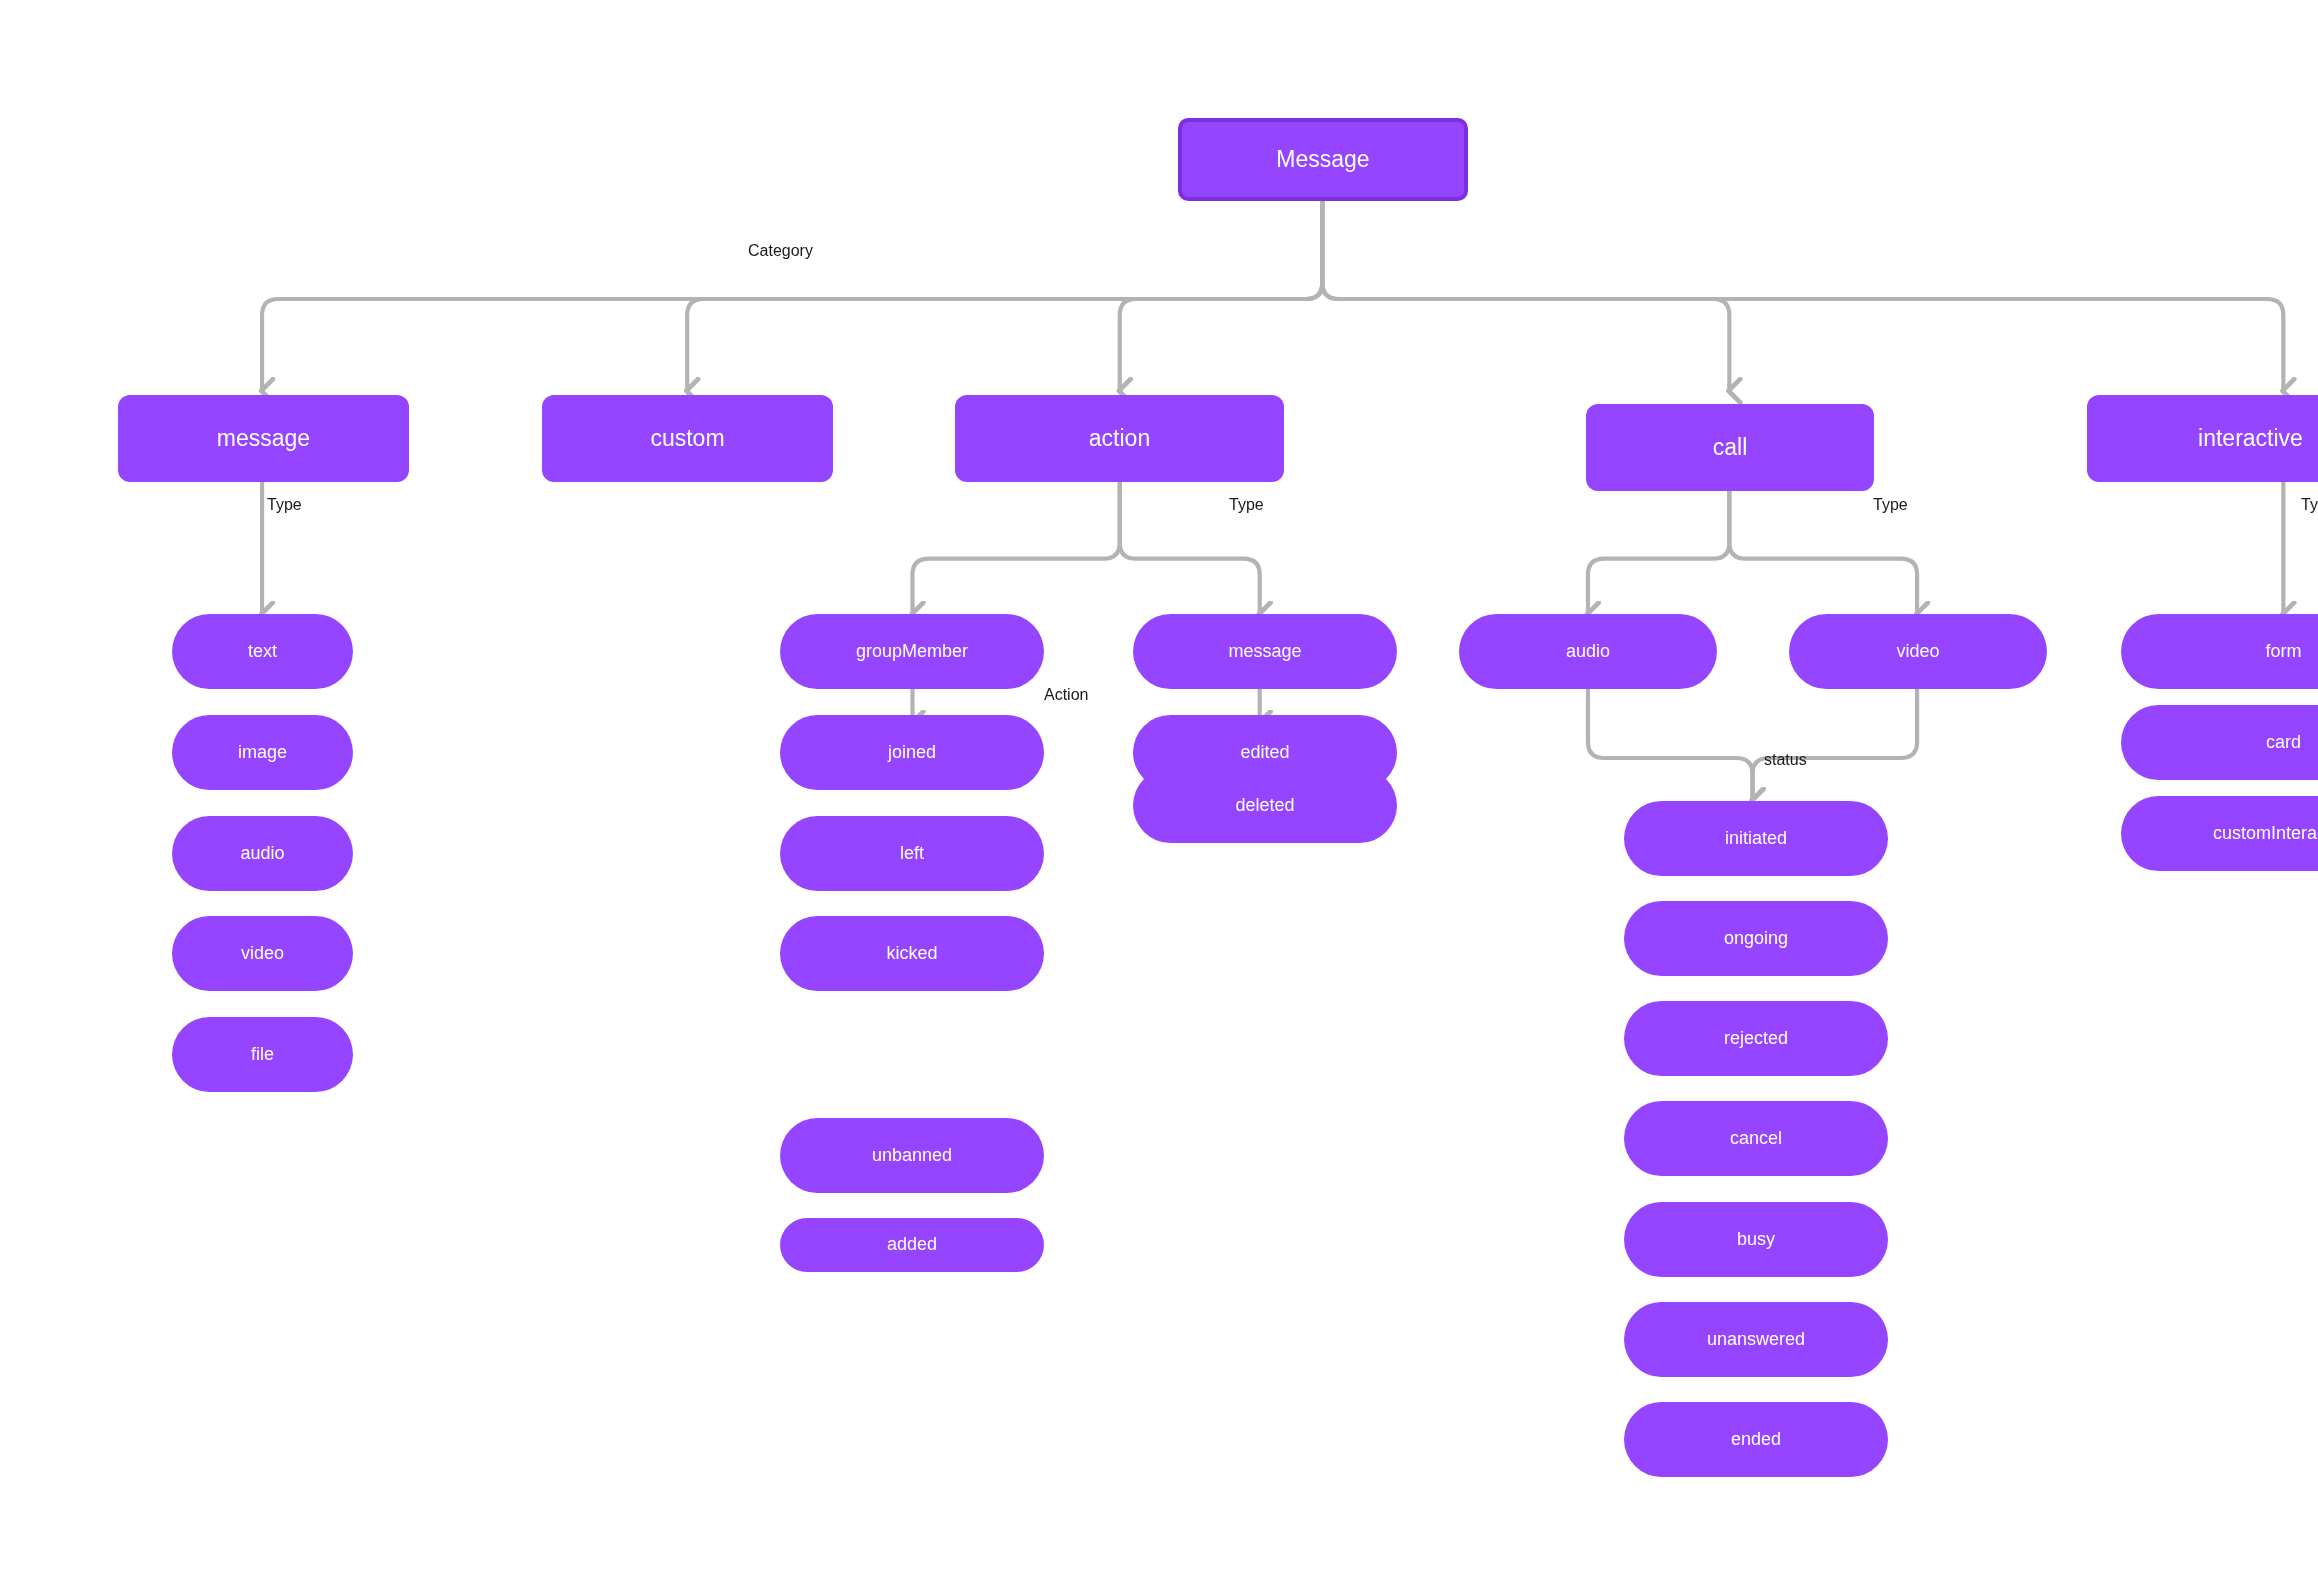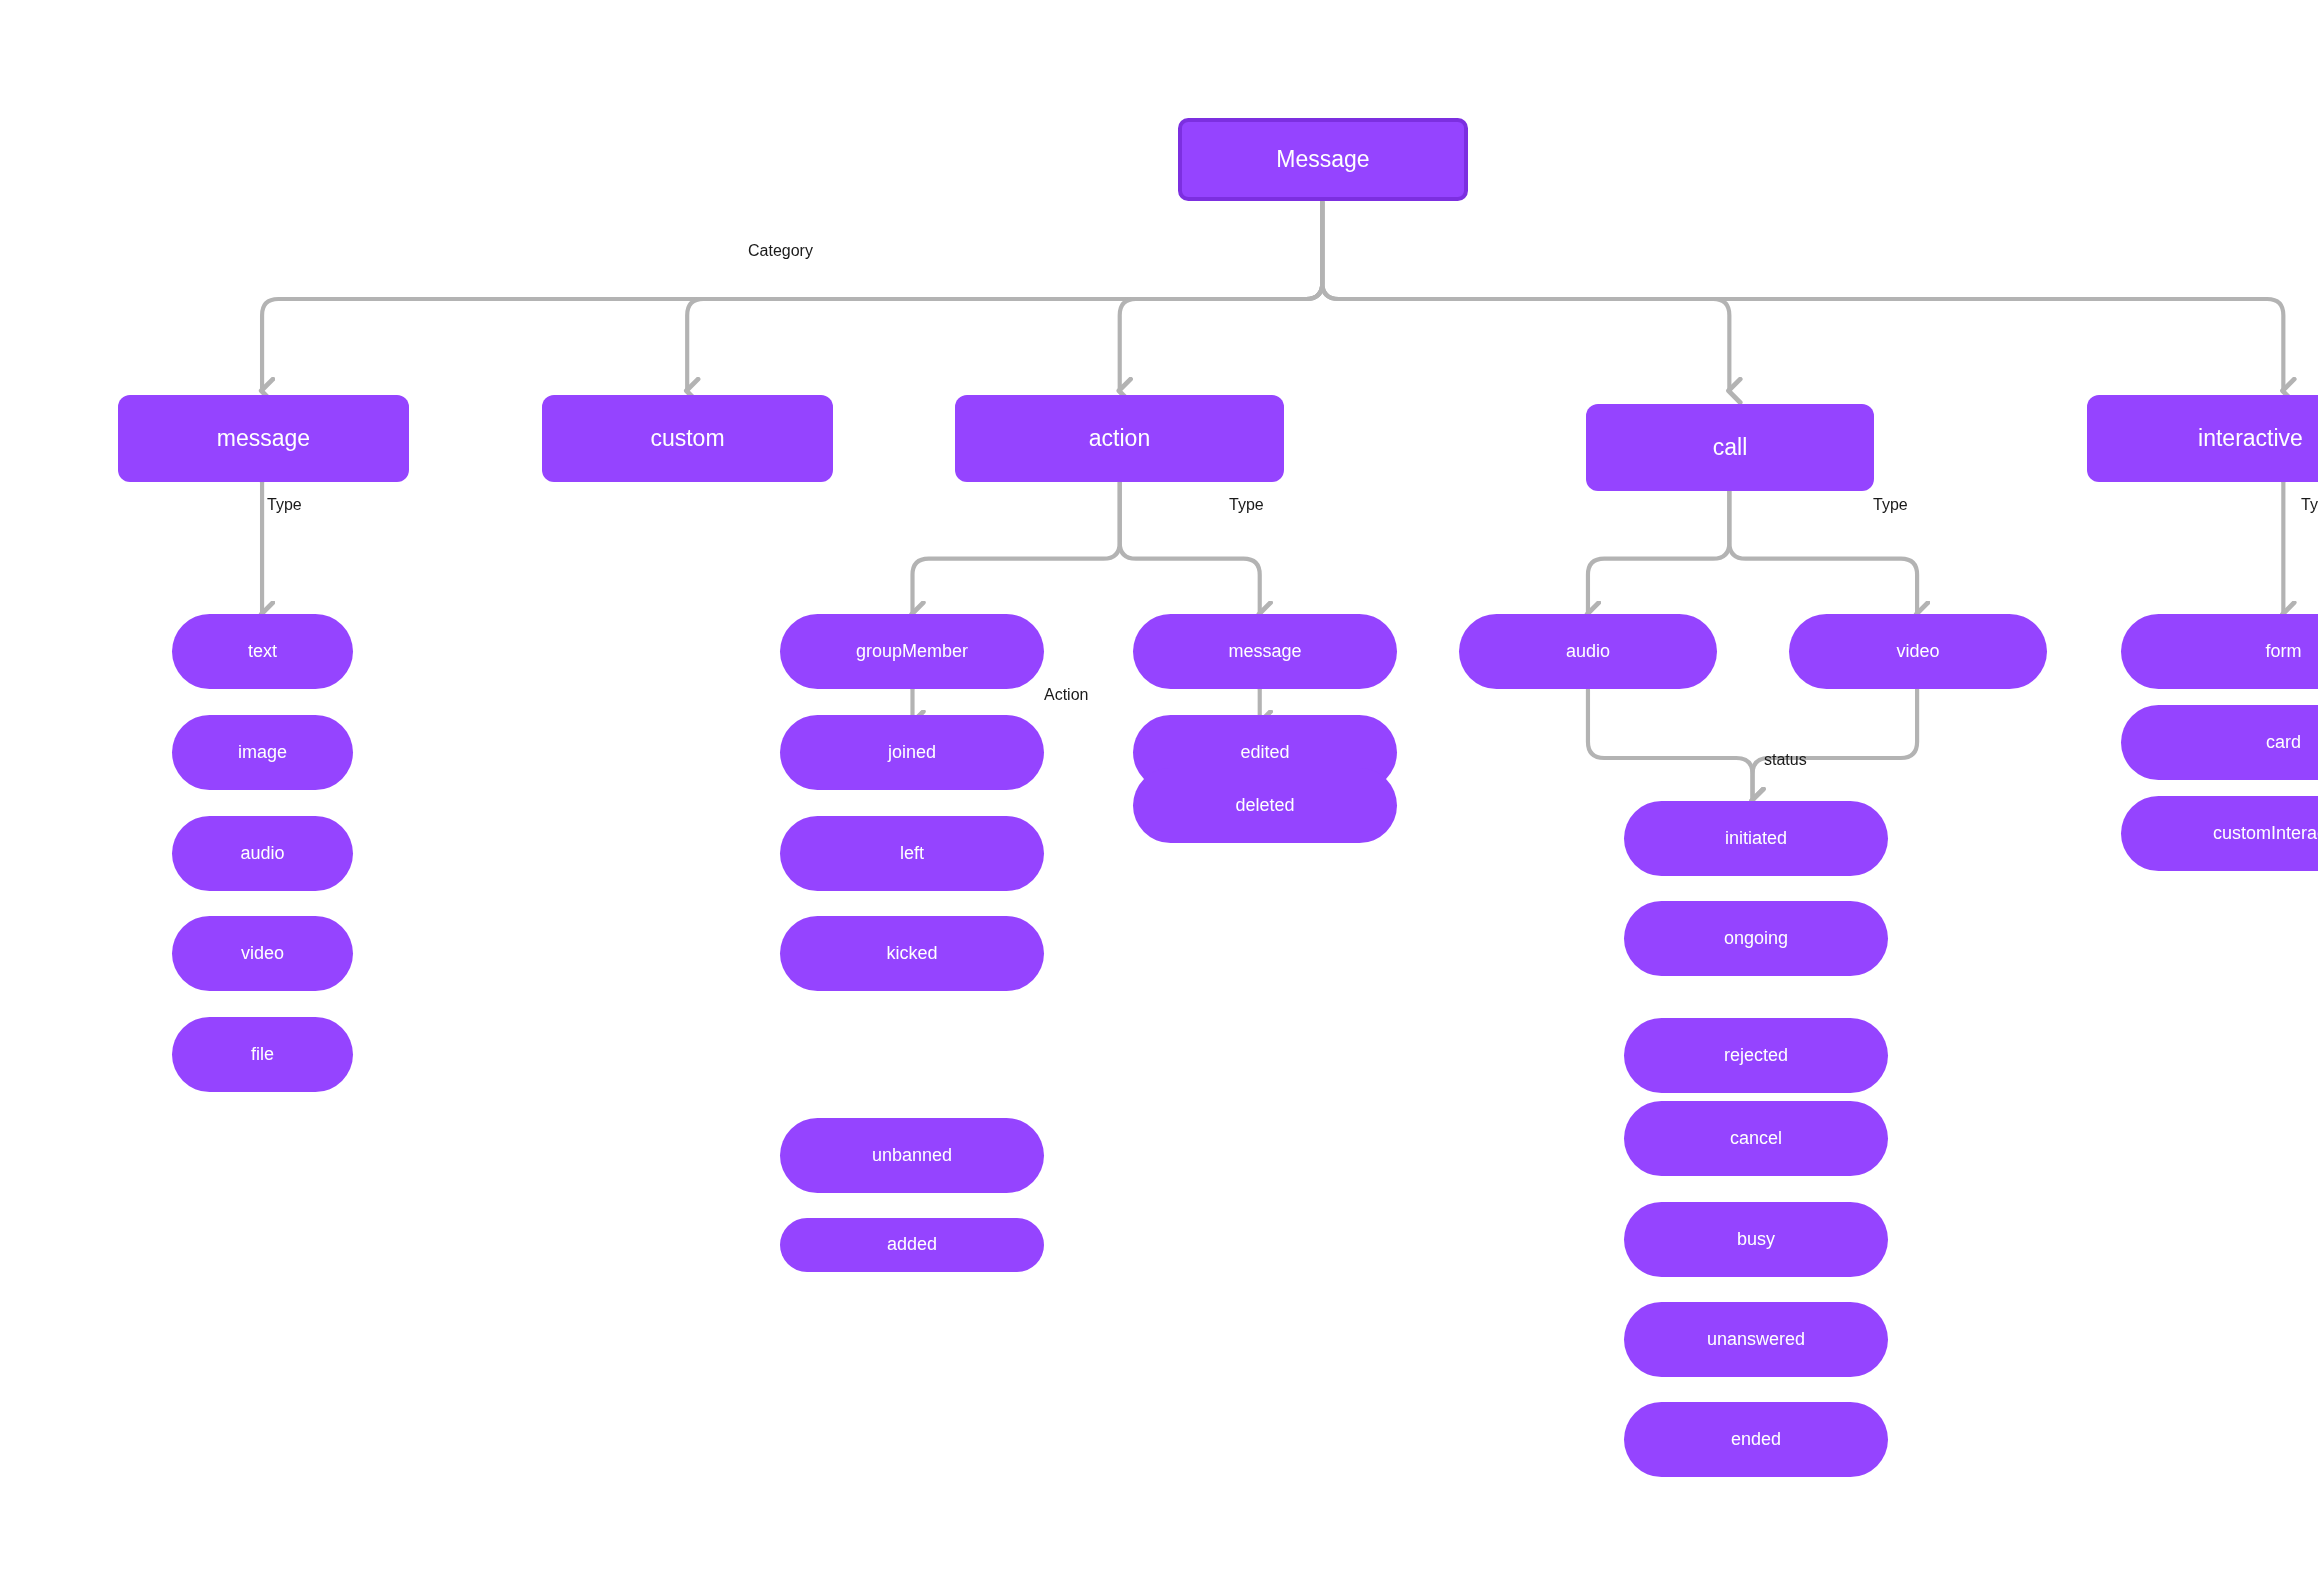--- a/index.html
+++ b/index.html
@@ -132,21 +132,21 @@
   <div class="node pill" style="left: 1789px; top: 614px; width: 258px; height: 75px; background: rgb(149, 68, 255); color: rgb(255, 255, 255);">
     <span>video</span>
   </div>
 
   <div class="node pill" style="left: 1624px; top: 801px; width: 264px; height: 75px; background: rgb(149, 68, 255); color: rgb(255, 255, 255);">
     <span>initiated</span>
   </div>
   <div class="node pill" style="left: 1624px; top: 901px; width: 264px; height: 75px; background: rgb(149, 68, 255); color: rgb(255, 255, 255);">
     <span>ongoing</span>
   </div>
-  <div class="node pill" style="left: 1624px; top: 1001px; width: 264px; height: 75px; background: rgb(149, 68, 255); color: rgb(255, 255, 255); margin-top: 17px;">
+  <div class="node pill" style="left: 1624px; top: 1001px; width: 264px; height: 75px; background: rgb(149, 68, 255); color: rgb(255, 255, 255);">
     <span>rejected</span>
   </div>
   <div class="node pill" style="left: 1624px; top: 1101px; width: 264px; height: 75px; background: rgb(149, 68, 255); color: rgb(255, 255, 255);">
     <span>cancel</span>
   </div>
   <div class="node pill" style="left: 1624px; top: 1202px; width: 264px; height: 75px; background: rgb(149, 68, 255); color: rgb(255, 255, 255);">
     <span>busy</span>
   </div>
   <div class="node pill" style="left: 1624px; top: 1302px; width: 264px; height: 75px; background: rgb(149, 68, 255); color: rgb(255, 255, 255);">
     <span>unanswered</span>

